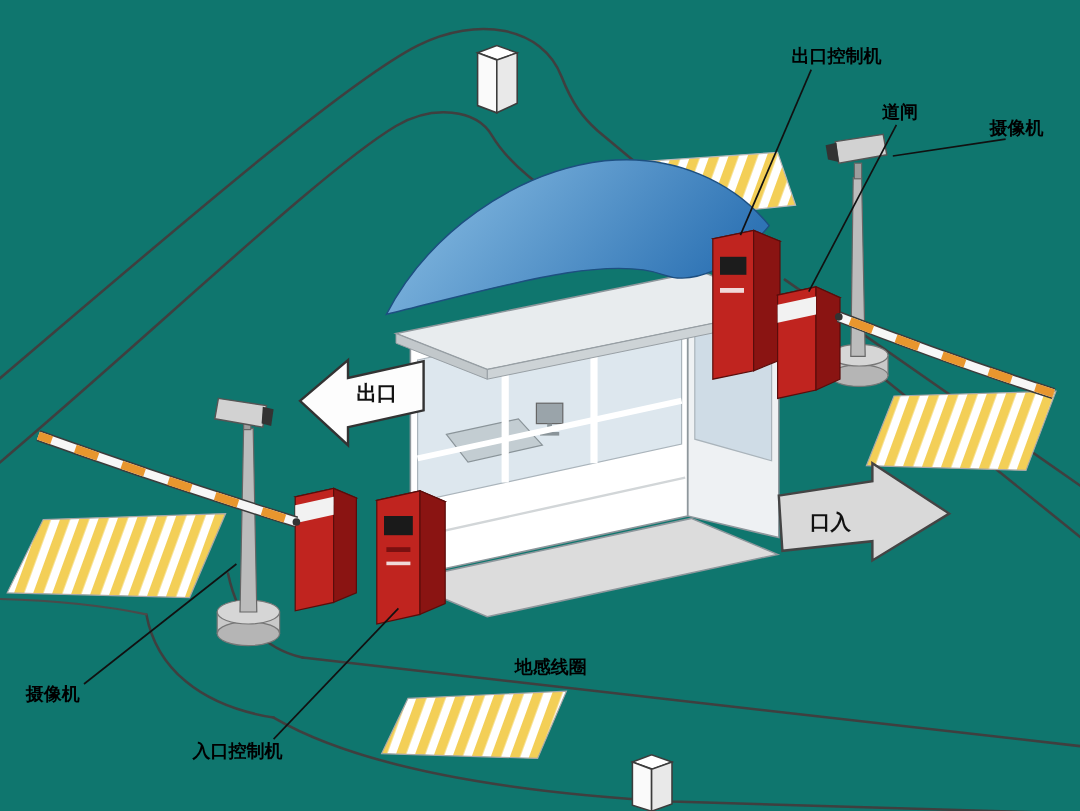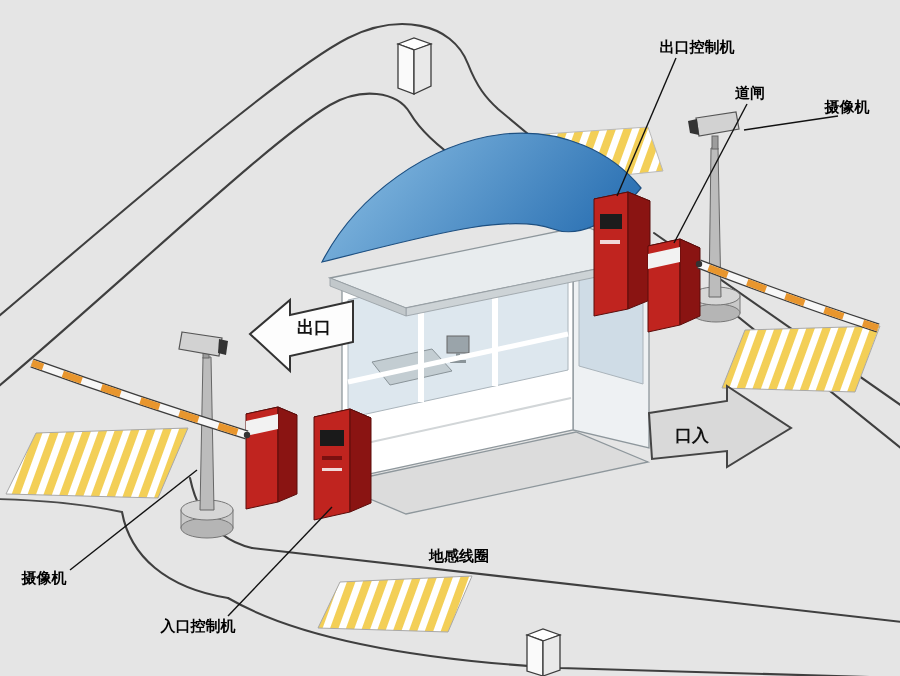--- a/index.html
+++ b/index.html
@@ -1,16 +1,16 @@
 <!DOCTYPE html>
 <html><head>
 <meta charset="utf-8">
 <style>
   html,body{margin:0;padding:0;background:#ffffff;}
-  .stage{position:relative;width:900px;height:676px;background:#e5e5e5;overflow:hidden;
+  .stage{position:relative;width:900px;height:676px;background:#0f766e;overflow:hidden;
          font-family:"Liberation Sans","DejaVu Sans",sans-serif;}
   svg{display:block;}
   .road{fill:none;stroke:#3f3f3f;stroke-width:2.1;stroke-linecap:round;}
   .road-faint{fill:none;stroke:#4a4a4a;stroke-width:1.8;stroke-linecap:round;}
   .callout{stroke:#111111;stroke-width:1.4;fill:none;}
   .lbl{font-family:"Liberation Sans","DejaVu Sans",sans-serif;font-weight:bold;
        font-size:15px;fill:#000000;}
   .lbl-arrow{font-family:"Liberation Sans","DejaVu Sans",sans-serif;font-weight:bold;
        font-size:17px;fill:#111111;}
   .edge-thin{stroke:#8e979c;stroke-width:1.3;}

